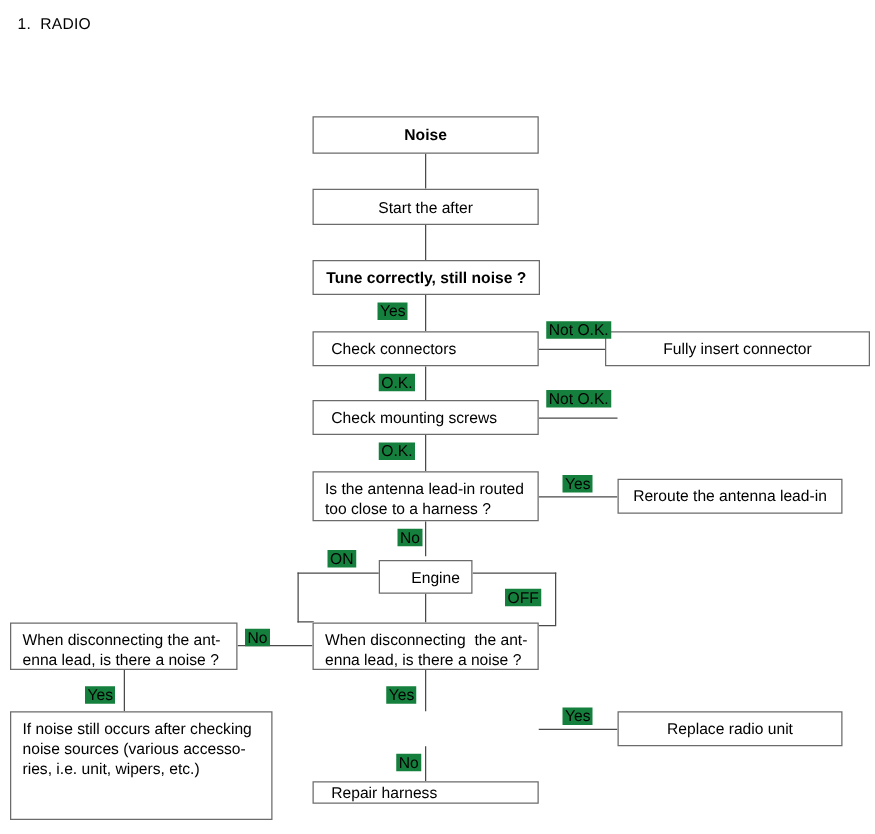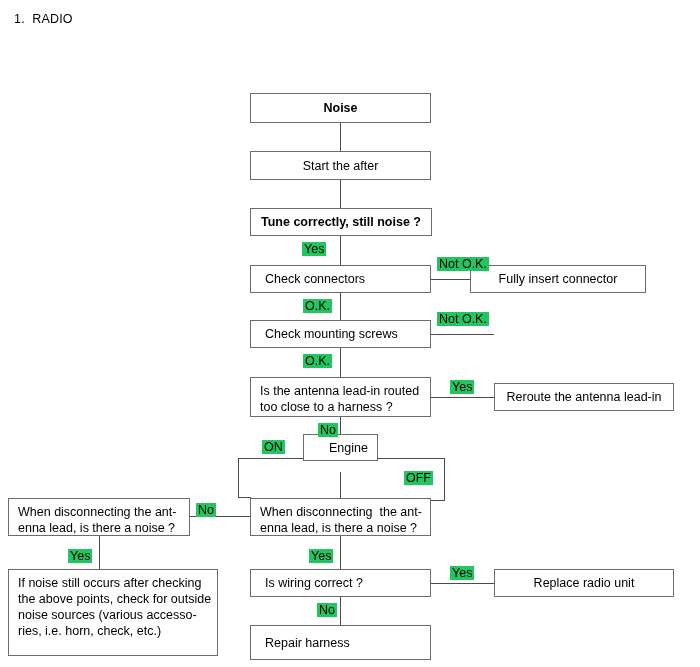--- a/index.html
+++ b/index.html
@@ -64,21 +64,21 @@
     background: #4a4a4a;
     z-index: 1;
   }
 
   
   .elabel {
     position: absolute;
     font-size: 12.5px;
     line-height: 14px;
     white-space: nowrap;
-    background: #22c55e;
+    background: #15803d;
     padding: 0 2px;
     z-index: 4;
   }
 
   
   .page-title {
     position: absolute;
     left: 14px;
     top: 12px;
     font-size: 12.5px;
@@ -147,50 +147,48 @@
   <div class="elabel" style="left:317px; top:603px;">No</div>
 
   <div class="box bold" style="left:250px; top:93px; width:181px; height:30px;">Noise</div>
 
   <div class="box" style="left:250px; top:151px; width:181px; height:29px;">Start the after</div>
 
   <div class="box" style="left:250px; top:208px; width:182px; height:28px;font-weight:bold;">Tune correctly, still noise ?</div>
 
   <div class="box left" style="left:250px; top:265px; width:181px; height:28px;">Check connectors</div>
 
-  <div class="box" style="left:470px; top:265px; width:176px; height:28px;">Fully insert connector</div>
+  <div class="box" style="left:484px; top:265px; width:212px; height:28px;">Fully insert connector</div>
 
   <div class="box left" style="left:250px; top:320px; width:181px; height:28px;">Check mounting screws</div>
 
 
   <div class="box multiline" style="left:250px; top:377px; width:181px; height:40px;">
     <span class="ln">Is the antenna lead-in routed</span>
     <span class="ln">too close to a harness ?</span>
   </div>
 
   <div class="box" style="left:494px; top:383px; width:180px; height:28px;">Reroute the antenna lead-in</div>
 
-  <div class="box" style="left:303px; top:434px; width:75px; height:27px;padding-left:16px;">Engine</div>
+  <div class="box" style="left:303px; top:448px; width:75px; height:27px;padding-left:16px;">Engine</div>
 
   <div class="box multiline" style="left:8px; top:498px; width:182px; height:38px;">
     <span class="ln">When disconnecting the ant-</span>
     <span class="ln">enna lead, is there a noise ?</span>
   </div>
 
   <div class="box multiline" style="left:250px; top:498px; width:181px; height:38px;">
     <span class="ln">When disconnecting  the ant-</span>
     <span class="ln">enna lead, is there a noise ?</span>
   </div>
 
   <div class="box multiline" style="left:8px; top:569px; width:210px; height:87px;">
     <span class="ln">If noise still occurs after checking</span>
-    <span class="ln">the above points, check for outside</span>
     <span class="ln">noise sources (various accesso-</span>
-    <span class="ln">ries, i.e. horn, check, etc.)</span>
+    <span class="ln">ries, i.e. unit, wipers, etc.)</span>
   </div>
 
-  <div class="box left" style="left:250px; top:569px; width:181px; height:28px;">Is wiring correct ?</div>
 
   <div class="box" style="left:494px; top:569px; width:180px; height:28px;">Replace radio unit</div>
 
-  <div class="box left" style="left:250px; top:625px; width:181px; height:35px;">Repair harness</div>
+  <div class="box left" style="left:250px; top:625px; width:181px; height:18px;">Repair harness</div>
 
 </div>
 
 </body></html>

